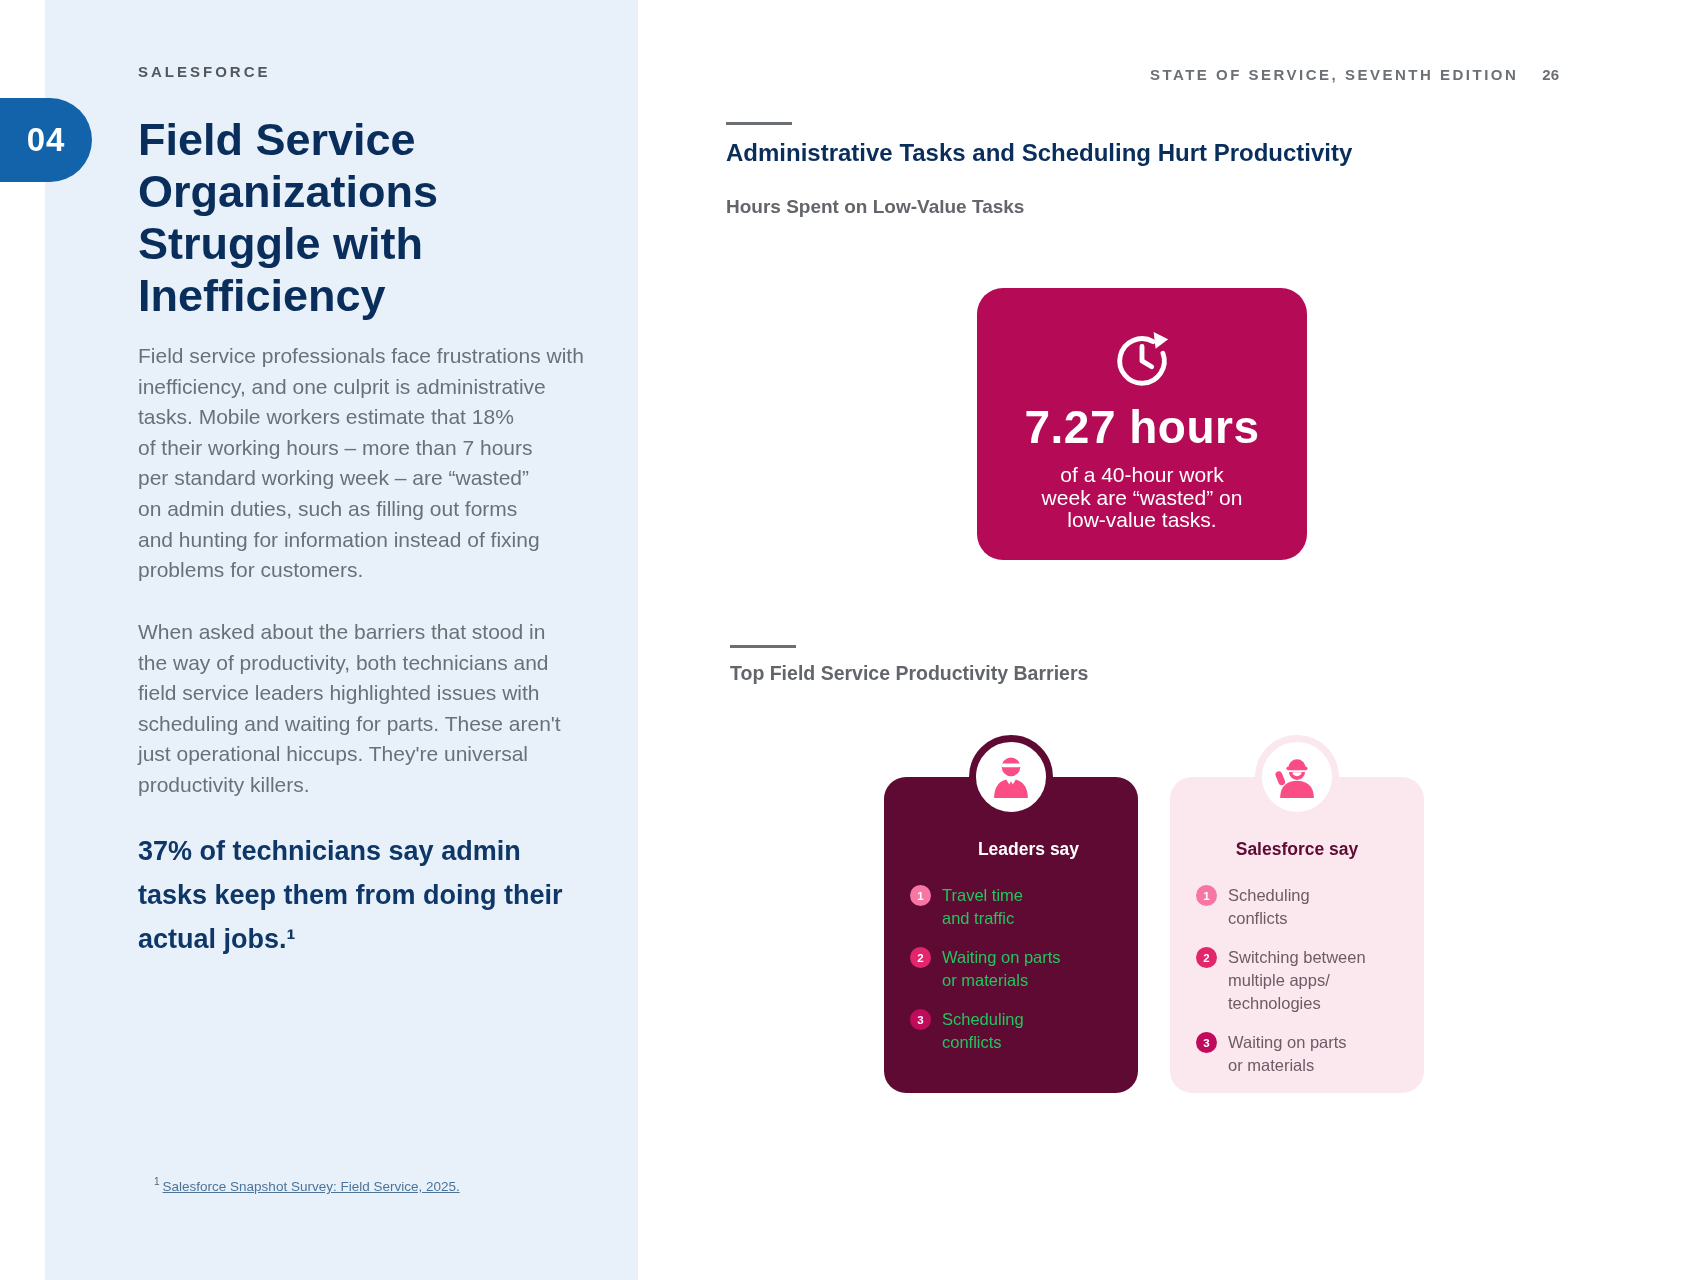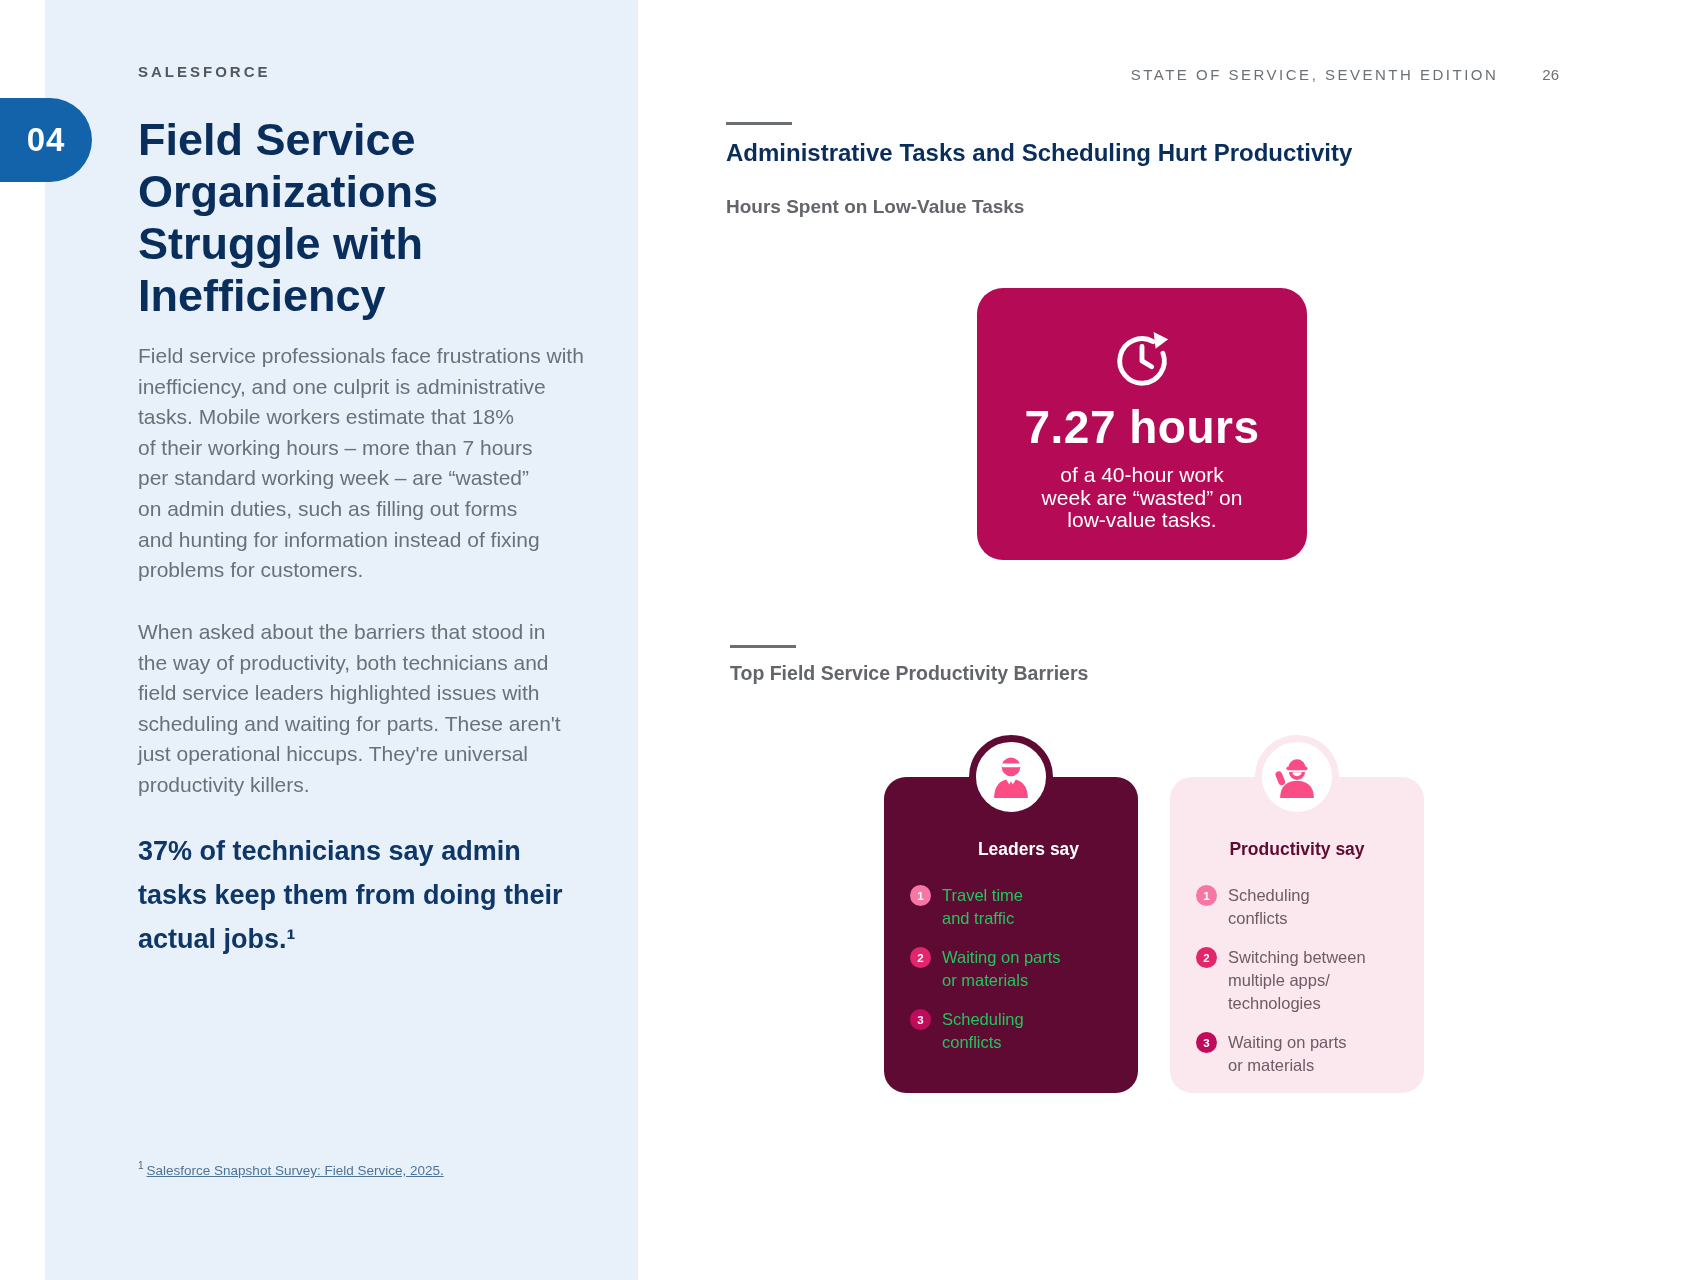--- a/index.html
+++ b/index.html
@@ -14,27 +14,27 @@
          border-radius:0 44px 44px 0;display:flex;align-items:center;justify-content:center;}
   .chapter-badge span{color:#fff;font-size:33px;font-weight:bold;letter-spacing:1px;}
   .title{position:absolute;left:138px;top:114px;width:420px;margin:0;
          font-size:45px;line-height:52px;font-weight:bold;color:#0a2e5c;white-space:pre-line;}
   .body-text{position:absolute;left:138px;width:500px;margin:0;
          font-size:21px;line-height:30.6px;color:#6a7077;white-space:pre-line;}
   .p1{top:341px;}
   .p2{top:617px;}
   .callout{position:absolute;left:138px;top:829px;width:480px;margin:0;
          font-size:27px;line-height:44px;font-weight:bold;color:#0e3767;white-space:pre-line;}
-  .footnote{position:absolute;left:138px;top:1160px;margin:0;font-size:13.5px;color:#5c6268;}
+  .footnote{position:absolute;left:138px;top:1160px;margin:16px;font-size:13.5px;color:#5c6268;}
   .footnote sup{font-size:10px;margin-right:3px;color:#5c6268;}
   .footnote-link{color:#4c7499;text-decoration:underline;cursor:pointer;}
 
   
-  .report-ref{position:absolute;top:66px;right:148px;display:flex;align-items:center;gap:44px;
-         font-size:15px;font-weight:normal;color:#6b7075;}
+  .report-ref{position:absolute;top:66px;right:148px;display:flex;align-items:center;gap:24px;
+         font-size:15px;font-weight:bold;color:#6b7075;}
   .report-ref .ref-title{letter-spacing:2.5px;}
 
   
   .rule{position:absolute;width:66px;height:3px;background:#6b6f73;}
   .rule-1{left:726px;top:122px;}
   .rule-2{left:730px;top:645px;}
   .sec1-heading{position:absolute;left:726px;top:139px;margin:0;
          font-size:24px;font-weight:bold;color:#0a2e5c;}
   .sec1-subheading{position:absolute;left:726px;top:196px;margin:0;
          font-size:19px;font-weight:bold;color:#62666b;}
@@ -173,21 +173,21 @@
         <g fill="#fa4d85">
           <path d="M22,21 a10,10 0 0 1 20,0 Z"></path>
           <rect x="19.5" y="19.5" width="25" height="4.5" rx="2.25"></rect>
           <path d="M22.5,26 a9.5,9.5 0 0 0 19,0 Z"></path>
           <path d="M12,57 C12,42 21,36.5 32,36.5 C43,36.5 52,42 52,57 Z"></path>
           <rect x="8" y="25" width="8" height="17" rx="4" transform="rotate(-22 12 33)"></rect>
         </g>
         <path d="M26.5,26.5 a5.5,4.5 0 0 0 11,0 Z" fill="#ffffff"></path>
       </svg>
     </div>
-    <div class="audience">Productivity say</div>
+    <div class="audience">Salesforce say</div>
     <ul class="barrier-list">
       <li>
         <span class="rank-badge rank-1">1</span>
         <span class="item-label">Scheduling
 conflicts</span>
       </li>
       <li>
         <span class="rank-badge rank-2">2</span>
         <span class="item-label">Switching between
 multiple apps/

